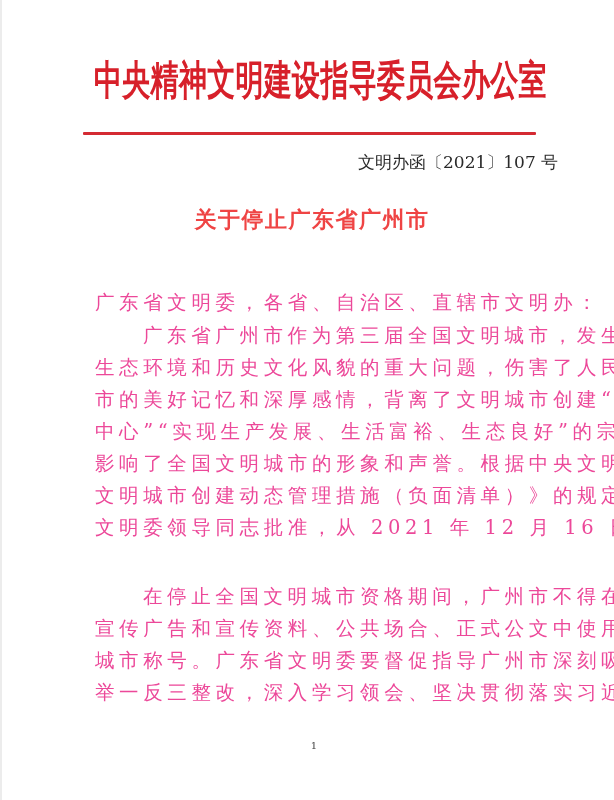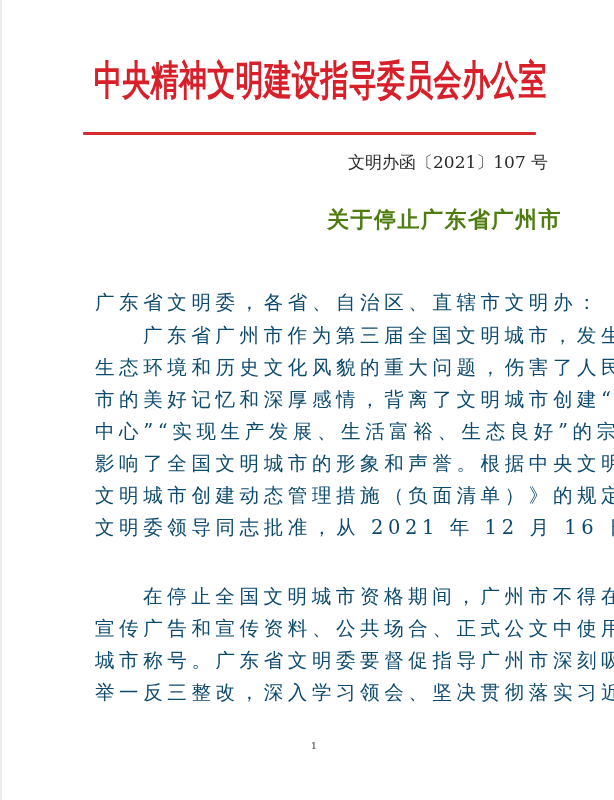--- a/index.html
+++ b/index.html
@@ -44,53 +44,53 @@
       position: absolute;
       left: 81px;
       top: 132px;
       width: 453px;
       height: 3px;
       background: #d42a32;
       border-radius: 1px;
     }
     .doc-number {
       position: absolute;
-      left: 346px;
+      left: 356px;
       top: 150px;
       width: 184px;
       text-align: right;
       white-space: nowrap;
       font-size: 17px;
       line-height: 24px;
       color: #2a2a2a;
     }
     .title {
       position: absolute;
       left: 60px;
       width: 500px;
-      text-align: right;
+      text-align: center;
       white-space: nowrap;
       font-family: "DejaVu Sans", "Liberation Sans", sans-serif;
       font-weight: bold;
       font-size: 22px;
       line-height: 28px;
-      color: #4d7c0f;
+      color: #ef4444;
       letter-spacing: 1.5px;
     }
     .title.l1 { top: 206px; }
     .title.l2 { top: 235px; }
     .body-line {
       position: absolute;
       left: 93px;
       width: 440px;
       white-space: nowrap;
       font-size: 19.5px;
       line-height: 28px;
       letter-spacing: 4.6px;
-      color: #0c4a6e;
+      color: #ec4899;
     }
     .indent { left: 141px; width: 392px; }
     .page-number {
       position: absolute;
       left: 300px;
       top: 738px;
       width: 24px;
       text-align: center;
       font-size: 10px;
       line-height: 16px;

